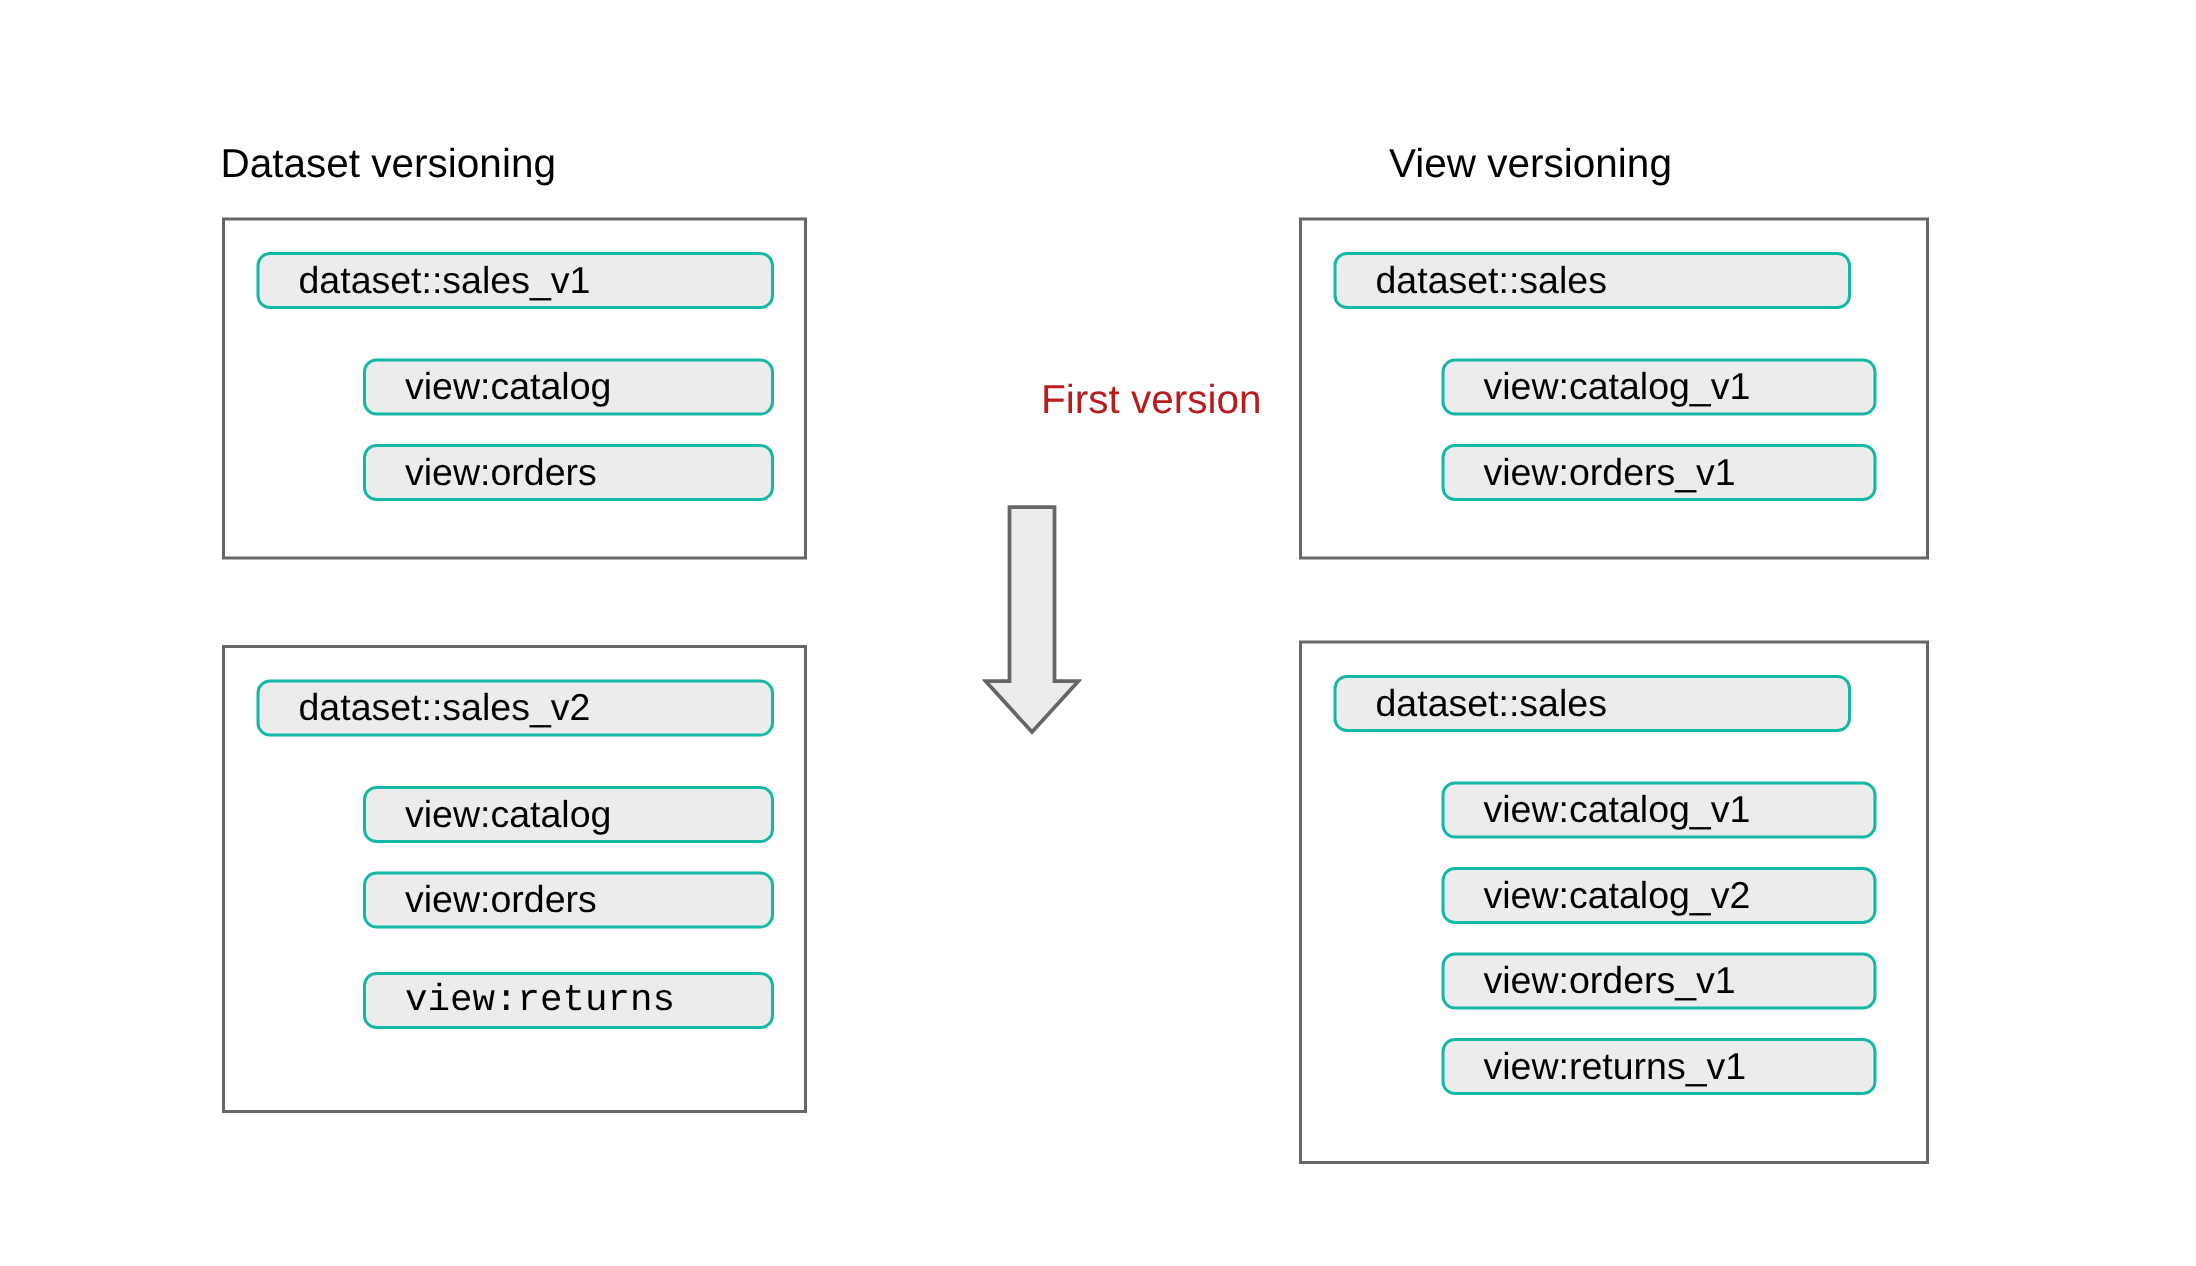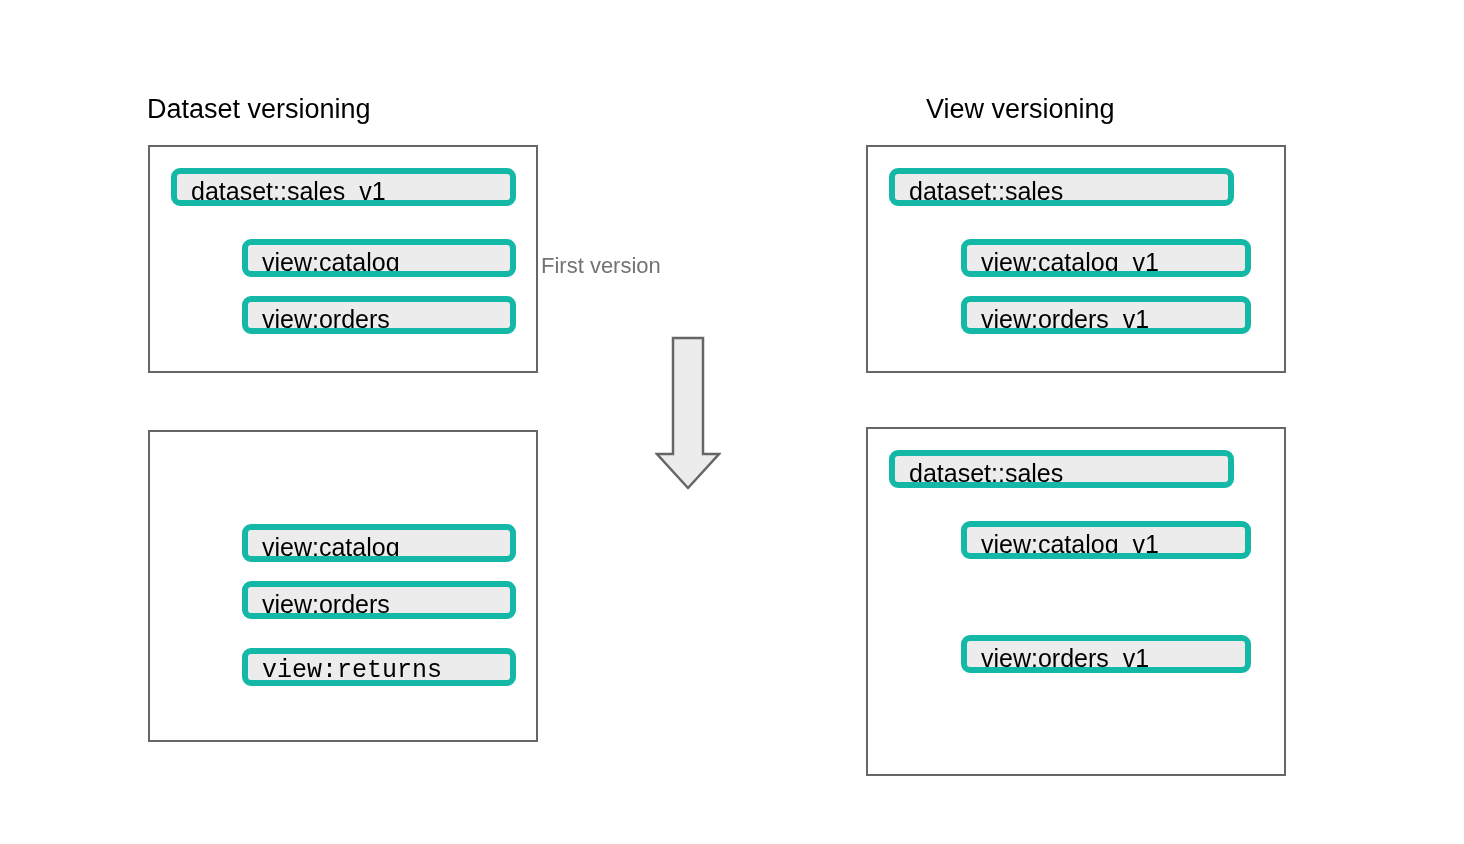--- a/index.html
+++ b/index.html
@@ -44,29 +44,29 @@
   #box-dataset-v1 { left: 148px; top: 145px; width: 390px; height: 228px; }
   #box-dataset-v2 { left: 148px; top: 430px; width: 390px; height: 312px; }
   #box-view-v1    { left: 866px; top: 145px; width: 420px; height: 228px; }
   #box-view-v2    { left: 866px; top: 427px; width: 420px; height: 349px; }
 
   
   .pill {
     position: absolute;
     box-sizing: border-box;
     background: #ececec;
-    border: 6px solid #14b8a6;
+    border: 2px solid #14b8a6;
     border-radius: 9px;
     height: 38px;
     line-height: 34px;
     font-size: 25px;
     color: #000000;
     white-space: nowrap;
     overflow: hidden;
-    padding-left: 14px;
+    padding-left: 26px;
   }
   .pill.dataset-pill { }
   .pill.view-pill { }
 
   
   #box-dataset-v1 .dataset-pill { left: 21px; top: 21px; width: 345px; }
   #box-dataset-v1 .view-pill    { left: 92px; width: 274px; }
   #box-dataset-v1 .v0 { top: 92px; }
   #box-dataset-v1 .v1 { top: 149px; }
 
@@ -85,25 +85,25 @@
   #box-view-v2 .dataset-pill { left: 21px; top: 21px; width: 345px; }
   #box-view-v2 .view-pill    { left: 93px; width: 290px; }
   #box-view-v2 .v0 { top: 92px; }
   #box-view-v2 .v1 { top: 149px; }
   #box-view-v2 .v2 { top: 206px; }
   #box-view-v2 .v3 { top: 263px; }
 
   
   .centre-label {
     position: absolute;
-    font-size: 22px;
+    font-size: 27px;
     line-height: 32px;
-    color: #737373;
+    color: #b91c1c;
     white-space: nowrap;
-    text-align: left;
+    text-align: right;
   }
   #label-first  { left: 541px; top: 250px; width: 300px; }
   #label-second { left: 549px; top: 553px; width: 300px; }
 
   #arrow-down {
     position: absolute;
     left: 655px;
     top: 336px;
     width: 66px;
     height: 155px;
@@ -116,20 +116,21 @@
 
   <div class="col-heading" id="heading-dataset">Dataset versioning</div>
 
   <div class="group-box" id="box-dataset-v1">
     <div class="pill dataset-pill">dataset::sales_v1</div>
     <div class="pill view-pill v0">view:catalog</div>
     <div class="pill view-pill v1">view:orders</div>
   </div>
 
   <div class="group-box" id="box-dataset-v2">
+    <div class="pill dataset-pill">dataset::sales_v2</div>
     <div class="pill view-pill v0">view:catalog</div>
     <div class="pill view-pill v1">view:orders</div>
     <div class="pill view-pill v2">view:returns</div>
   </div>
 
   <div class="centre-label" id="label-first">First version</div>
 
   <svg id="arrow-down" viewBox="0 0 66 155">
     <polygon points="18,2 48,2 48,118 64,118 33,152 2,118 18,118" fill="#ececec" stroke="#666666" stroke-width="2.5" stroke-linejoin="miter"></polygon>
   </svg>
@@ -139,16 +140,18 @@
 
   <div class="group-box" id="box-view-v1">
     <div class="pill dataset-pill">dataset::sales</div>
     <div class="pill view-pill v0">view:catalog_v1</div>
     <div class="pill view-pill v1">view:orders_v1</div>
   </div>
 
   <div class="group-box" id="box-view-v2">
     <div class="pill dataset-pill">dataset::sales</div>
     <div class="pill view-pill v0">view:catalog_v1</div>
+    <div class="pill view-pill v1">view:catalog_v2</div>
     <div class="pill view-pill v2">view:orders_v1</div>
+    <div class="pill view-pill v3">view:returns_v1</div>
   </div>
 
 </div>
 
 </body></html>

